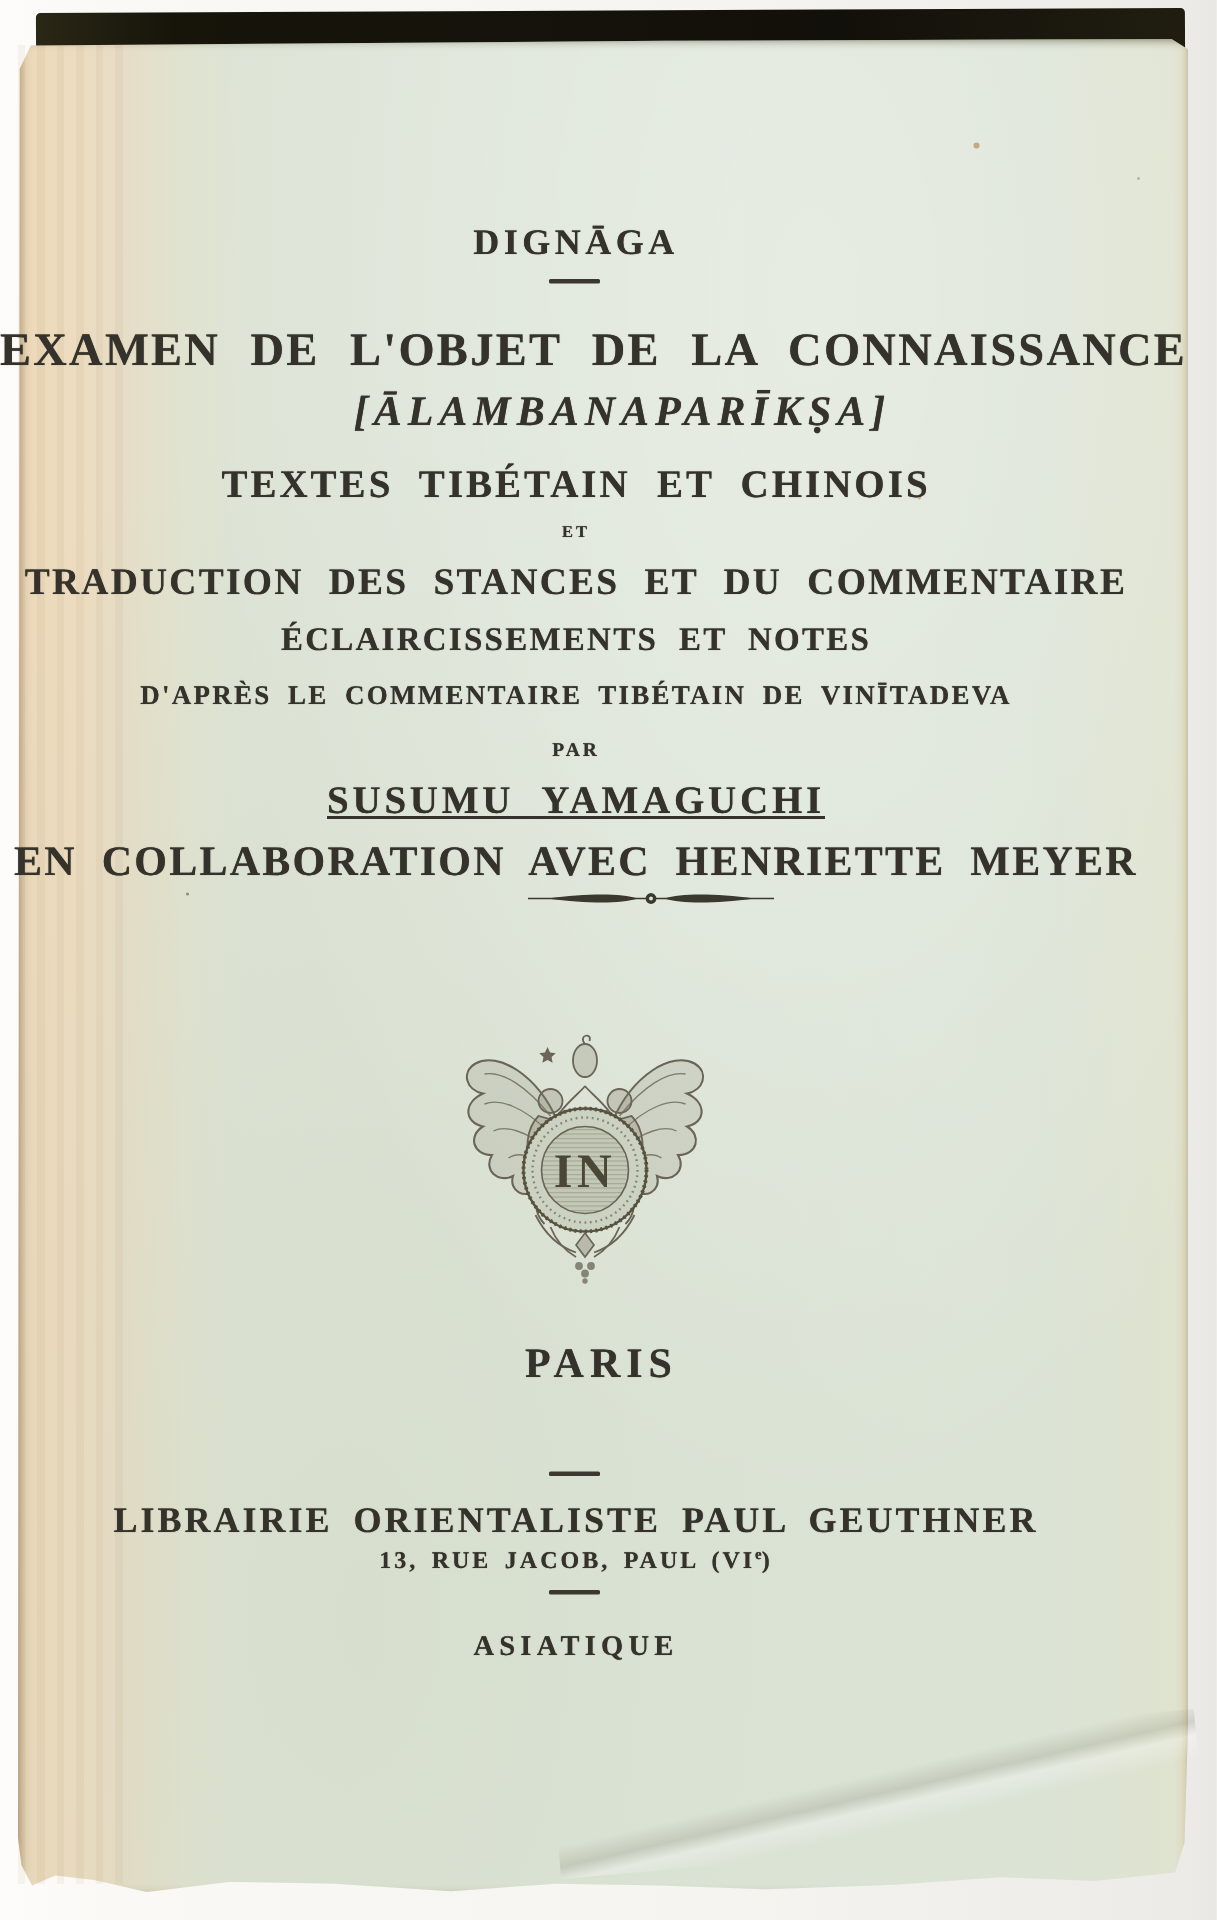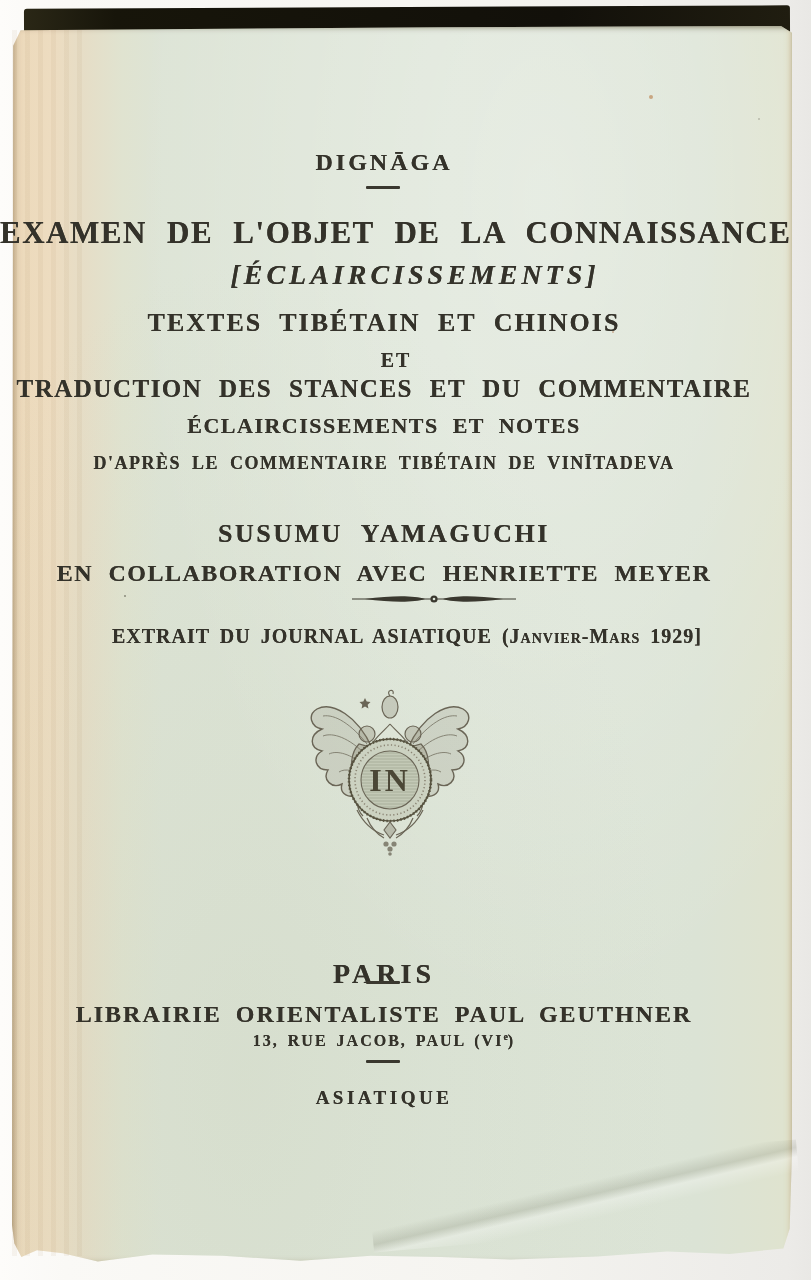--- a/index.html
+++ b/index.html
@@ -94,30 +94,30 @@
     color: #34322a;
     font-weight: bold;
     line-height: 1;
     white-space: nowrap;
     text-shadow: 0 0 0.5px rgba(52, 50, 42, 0.85);
   }
   .l-dignaga     { top: 150px;  font-size: 24px; letter-spacing: 3px; }
   .l-title       { top: 217px;  font-size: 31px; letter-spacing: 1.5px; word-spacing: 11px; text-align: center; }
   .l-sanskrit    { top: 261px;  font-size: 28px; letter-spacing: 4px; font-style: italic; transform: translateX(31px); }
   .l-sub1        { top: 310px;  font-size: 26px; letter-spacing: 2px; word-spacing: 9px; }
-  .l-et          { top: 350px;  font-size: 20px; letter-spacing: 2px; padding-left: 12px; }
+  .l-et          { top: 350px;  font-size: 11px; letter-spacing: 2px; }
   .l-sub2        { top: 376px;  font-size: 25px; letter-spacing: 1.5px; word-spacing: 9px; }
   .l-sub3        { top: 415px;  font-size: 22px; letter-spacing: 1.5px; word-spacing: 7px; }
   .l-sub4        { top: 454px;  font-size: 18px; letter-spacing: 1.5px; word-spacing: 5px; }
   .l-par         { top: 493px;  font-size: 13px; letter-spacing: 2px; }
-  .l-author      { top: 521px;  font-size: 26px; letter-spacing: 2.5px; word-spacing: 10px; }
-  .l-collab      { top: 561px;  font-size: 24px; letter-spacing: 1.5px; word-spacing: 8px; }
+  .l-author      { top: 521px;  font-size: 26px; letter-spacing: 2.5px; word-spacing: 10px; text-decoration: underline; }
+  .l-collab      { top: 561px;  font-size: 28px; letter-spacing: 1.5px; word-spacing: 8px; }
   .l-extract     { top: 626px;  font-size: 20px; letter-spacing: 1px; word-spacing: 4px;
                    font-variant: small-caps; transform: translateX(23px); }
-  .l-city        { top: 960px;  font-size: 28px; letter-spacing: 4px; }
+  .l-city        { top: 896px;  font-size: 28px; letter-spacing: 4px; margin-left: 17px; }
   .l-printer     { top: 944px;  font-size: 25px; letter-spacing: 3px; word-spacing: 8px; }
   .l-publisher   { top: 1002px; font-size: 24px; letter-spacing: 2px; word-spacing: 6px; }
   .l-address     { top: 1032px; font-size: 16px; letter-spacing: 2px; word-spacing: 3px; }
   .l-year        { top: 1088px; font-size: 19px; letter-spacing: 3.5px; }
   .l-address sup { font-size: 10px; vertical-align: 6px; letter-spacing: 0; }
 
   .hrule {
     position: absolute;
     left: 366px;
     width: 34px; height: 2.5px;
@@ -147,40 +147,40 @@
   <div class="top-edge"></div>
   <div class="cover"></div>
   <div class="spine-shading"></div>
   <div class="crease"></div>
   <div class="specks"></div>
 
   <div class="line l-dignaga">DIGNĀGA</div>
   <div class="hrule hrule-1"></div>
 
   <div class="line l-title">EXAMEN DE L'OBJET DE LA CONNAISSANCE</div>
-  <div class="line l-sanskrit">[ÉCLAIRCISSEMENTS]</div>
+  <div class="line l-sanskrit">[ĀLAMBANAPARĪKṢA]</div>
 
   <div class="line l-sub1">TEXTES TIBÉTAIN ET CHINOIS</div>
   <div class="line l-et">ET</div>
   <div class="line l-sub2">TRADUCTION DES STANCES ET DU COMMENTAIRE</div>
   <div class="line l-sub3">ÉCLAIRCISSEMENTS ET NOTES</div>
   <div class="line l-sub4">D'APRÈS LE COMMENTAIRE TIBÉTAIN DE VINĪTADEVA</div>
 
+  <div class="line l-par">PAR</div>
   <div class="line l-author">SUSUMU YAMAGUCHI</div>
   <div class="line l-collab">EN COLLABORATION AVEC HENRIETTE MEYER</div>
 
   <svg class="ornament" viewBox="0 0 172 14">
     <line x1="4" y1="7" x2="168" y2="7" stroke="#3a382f" stroke-width="1"></line>
     <path d="M17,7 C44,3.4 66,3.4 77,7 C66,10.6 44,10.6 17,7 Z" fill="#3a382f"></path>
     <path d="M155,7 C128,3.4 106,3.4 95,7 C106,10.6 128,10.6 155,7 Z" fill="#3a382f"></path>
     <circle cx="86" cy="7" r="3.6" fill="#3a382f"></circle>
     <circle cx="86" cy="7" r="1.3" fill="#dde5d8"></circle>
   </svg>
 
-  <div class="line l-extract">EXTRAIT DU JOURNAL ASIATIQUE (Janvier-Mars 1929]</div>
 
   <svg class="emblem" viewBox="0 0 170 174">
     <defs>
       <pattern id="hatch" width="4" height="3" patternUnits="userSpaceOnUse">
         <rect width="4" height="3" fill="#c3c9b6"></rect>
         <line x1="0" y1="1" x2="4" y2="1" stroke="#a2a894" stroke-width="0.8"></line>
       </pattern>
     </defs>
 
     <g stroke="#6a6556" stroke-width="1.4" fill="rgba(118,112,94,0.16)">

